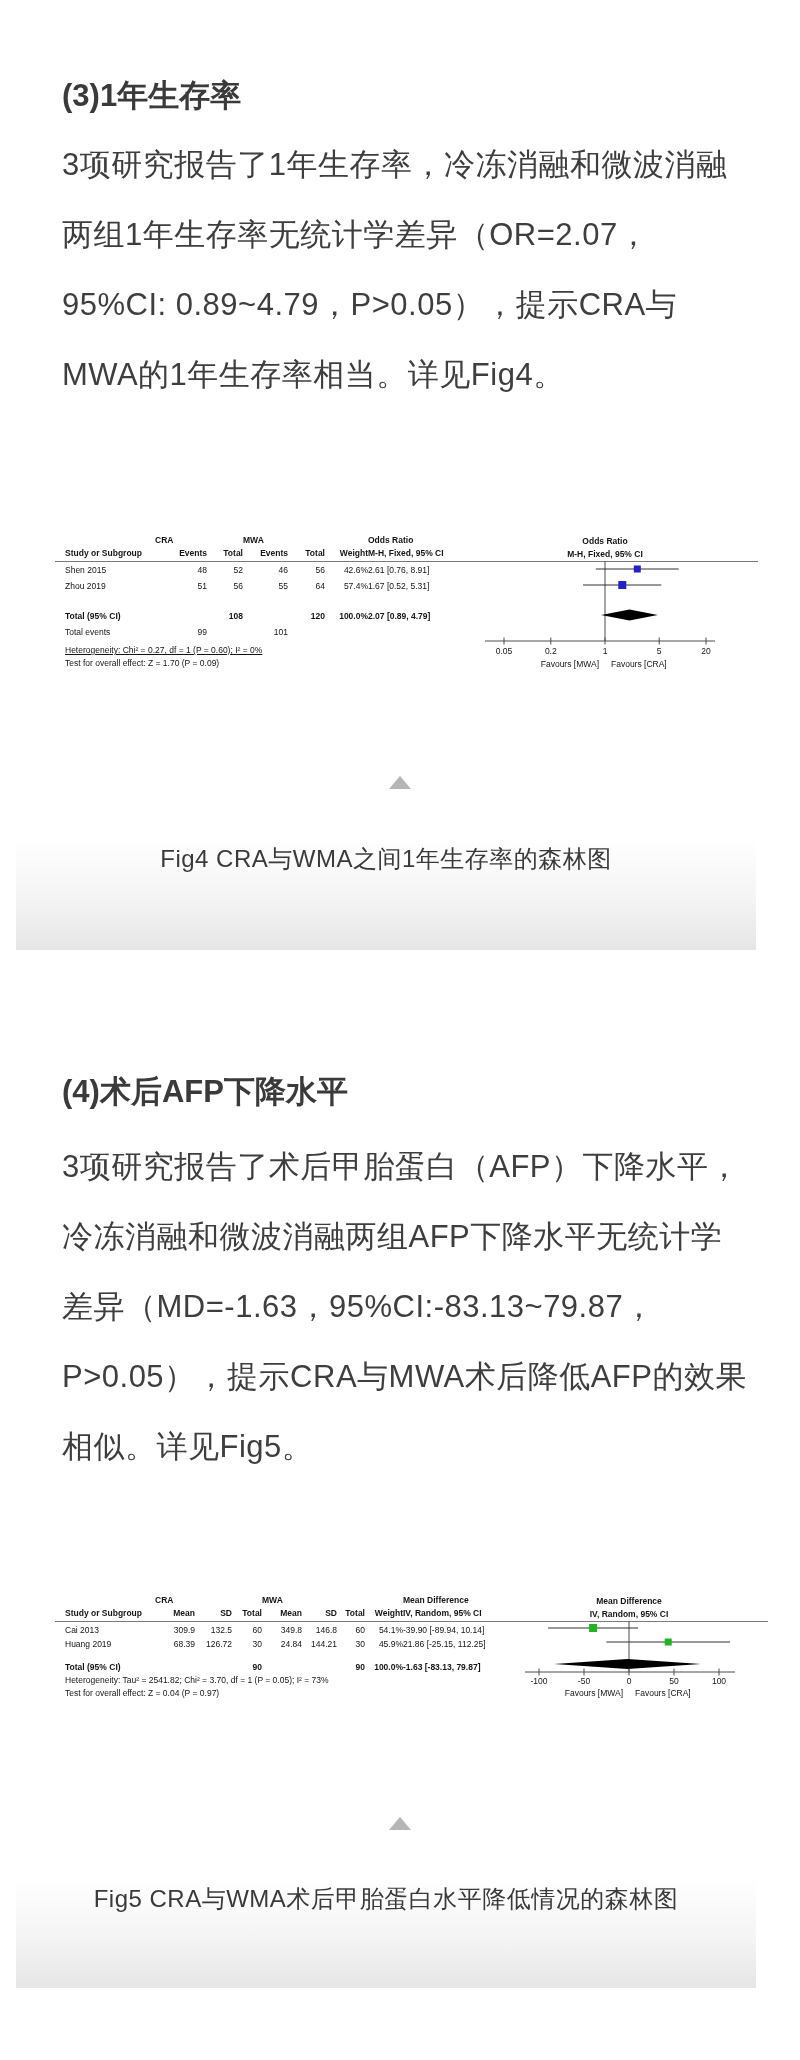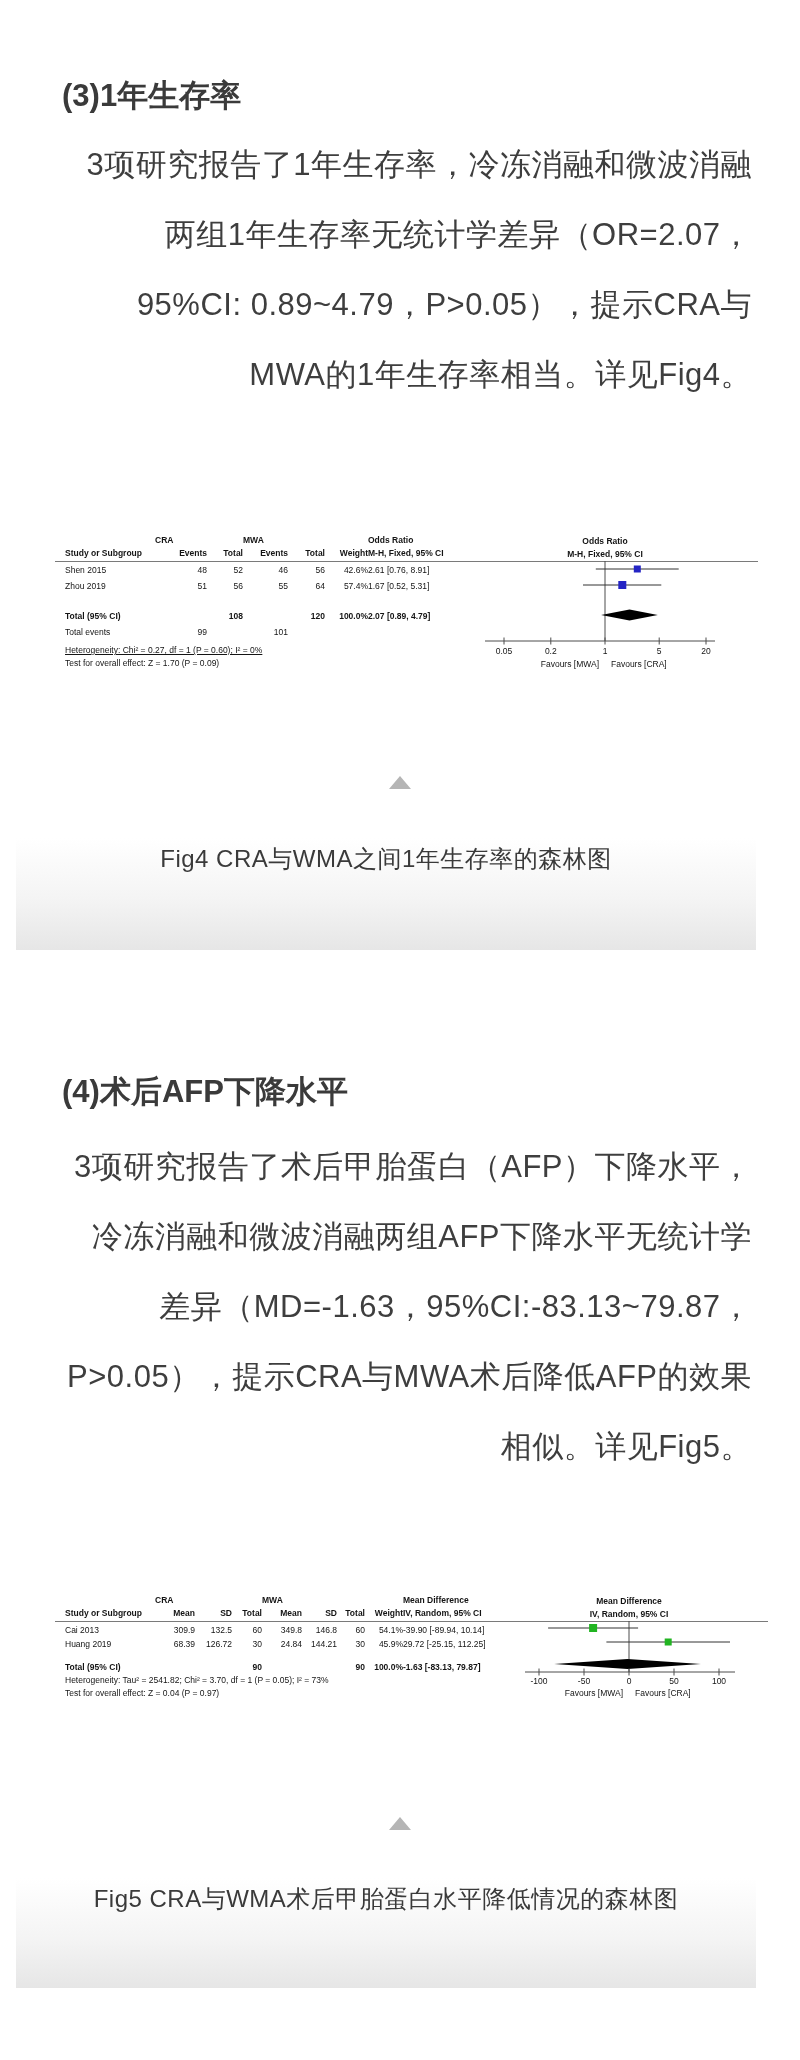--- a/index.html
+++ b/index.html
@@ -2,21 +2,21 @@
 <html><head>
 <meta charset="utf-8">
 <style>
   html,body{margin:0;padding:0;}
   body{
     width:800px;height:2060px;position:relative;background:#ffffff;
     font-family:"Liberation Sans","DejaVu Sans",sans-serif;color:#3e3e3e;overflow:hidden;
   }
   .abs{position:absolute;}
   .heading{left:62px;width:700px;font-size:31px;font-weight:bold;line-height:40px;color:#3a3a3a;}
-  .para{left:62px;width:690px;font-size:31px;line-height:70px;color:#3e3e3e;letter-spacing:0.5px;text-align:right;}
+  .para{left:62px;width:690px;font-size:31px;line-height:70px;color:#3e3e3e;letter-spacing:0.5px;text-align:left;}
   
   .tri{width:0;height:0;border-left:11px solid transparent;border-right:11px solid transparent;border-bottom:13px solid #b5b5b5;}
   
   .band{left:16px;width:740px;background:linear-gradient(180deg,#ffffff 0%,#f4f4f4 55%,#e6e6e6 100%);}
   .caption{width:100%;text-align:center;font-size:24px;font-weight:500;color:#3a3a3a;line-height:30px;padding-top:6px;letter-spacing:0.5px;}
   
   .forest{font-size:8.5px;line-height:12px;color:#141414;}
   .fgrid{position:absolute;}
   .frow{display:grid;grid-template-columns:var(--cols);}
   .frow>div{white-space:nowrap;}
@@ -173,21 +173,21 @@
     </div>
     <div class="frow" style="--cols:90px 40px 37px 30px 40px 35px 28px 38px 127px;height:14px;">
       <div class="l">Huang 2019</div>
       <div class="r">68.39</div>
       <div class="r">126.72</div>
       <div class="r">30</div>
       <div class="r">24.84</div>
       <div class="r">144.21</div>
       <div class="r">30</div>
       <div class="r">45.9%</div>
-      <div class="ctr">29.72 [-25.15, 112.25]</div>
+      <div class="ctr">21.86 [-25.15, 112.25]</div>
     </div>
     <div style="height:9px;"></div>
     <div class="frow" style="--cols:90px 40px 37px 30px 40px 35px 28px 38px 127px;height:16px;">
       <div class="l b">Total (95% CI)</div>
       <div></div>
         <div></div>
       <div class="r b">90</div>
       <div></div>
         <div></div>
       <div class="r b">90</div>

